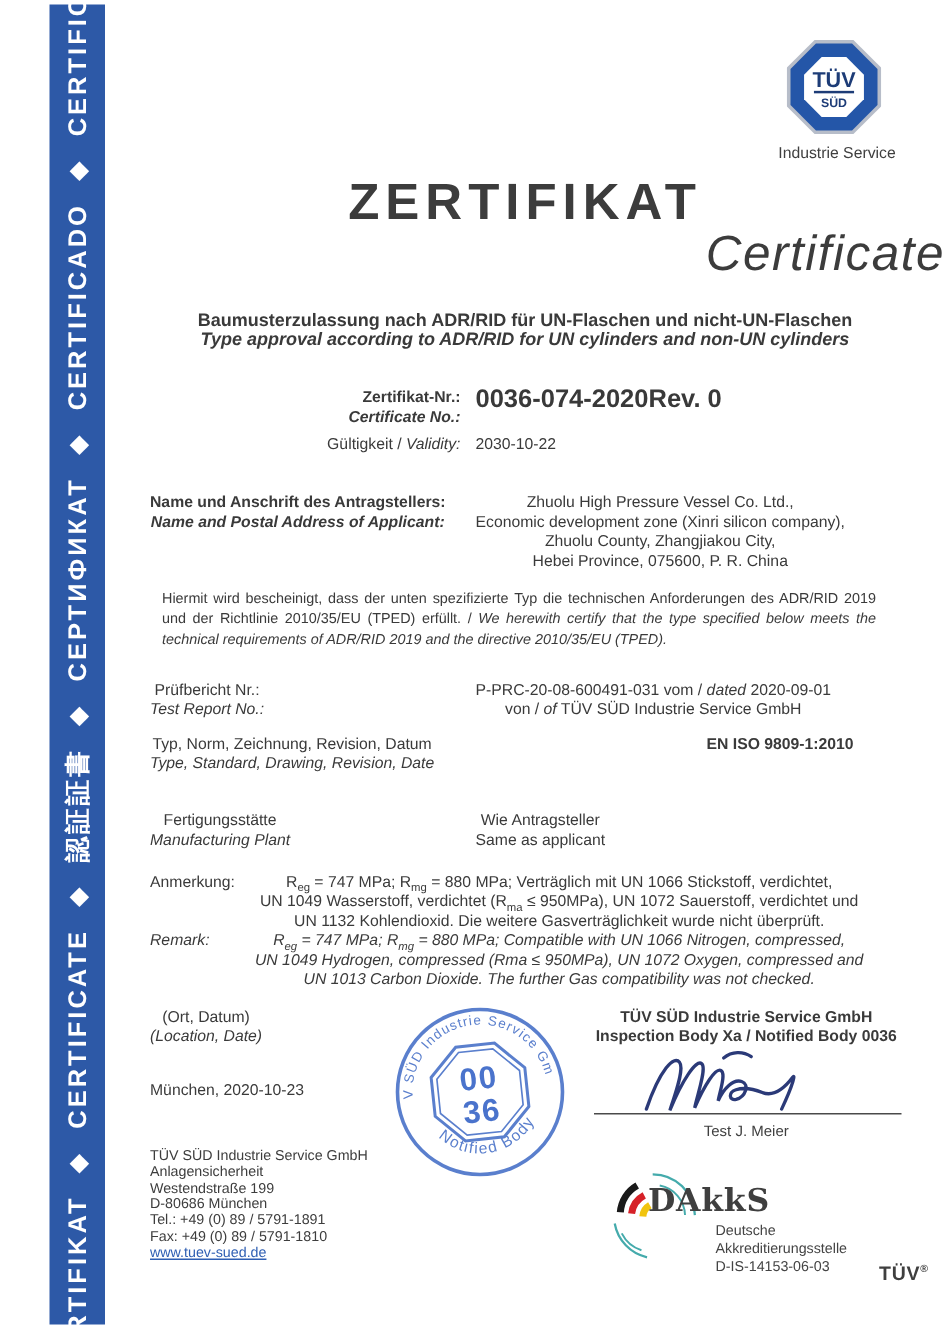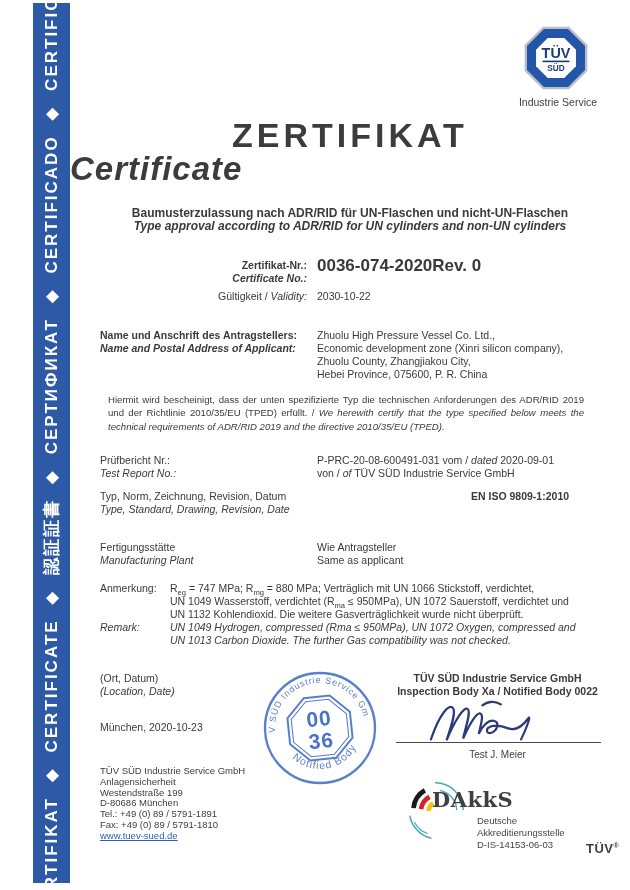--- a/index.html
+++ b/index.html
@@ -16,25 +16,25 @@
              transform:rotate(-90deg) translateX(-880px);transform-origin:top left;
              display:flex;align-items:center;justify-content:center;
              color:#ffffff;font-weight:bold;font-size:17px;letter-spacing:2px;word-spacing:8px;white-space:nowrap;}
 
   
   .logo{left:520px;top:22px;width:72px;height:72px;}
   .logo-caption{left:498px;top:96px;width:120px;text-align:center;font-size:10.5px;color:#3f3f3f;}
 
   
   .title-de{left:70px;right:0;top:116px;text-align:center;font-size:34px;font-weight:bold;letter-spacing:4px;color:#3c3c3c;}
-  .title-en{left:70px;right:0;top:150px;text-align:left;font-size:33px;font-weight:bold;font-style:italic;letter-spacing:1px;color:#3c3c3c;}
+  .title-en{left:70px;right:0;top:150px;text-align:right;font-size:33px;font-weight:normal;font-style:italic;letter-spacing:1px;color:#3c3c3c;}
   .subtitle{left:70px;right:0;top:207px;text-align:center;font-size:12px;font-weight:bold;line-height:13px;}
 
   
-  .body-txt{font-size:10.5px;line-height:13px;}
+  .body-txt{font-size:10.5px;line-height:13px;text-align:center;}
   .certno-label{left:95px;top:259px;width:212px;text-align:right;font-weight:bold;}
   .certno-value{left:317px;top:256px;font-size:17px;font-weight:bold;color:#393939;}
   .certno-value .rev{}
   .validity-label{left:95px;top:290px;width:212px;text-align:right;}
   .validity-value{left:317px;top:290px;}
   .applicant-label{left:100px;top:329px;font-weight:bold;}
   .applicant-value{left:317px;top:329px;}
   .statement{left:96px;top:393px;width:476px;font-size:9.6px;line-height:13.4px;text-align:justify;margin-left:12px;}
   .testreport-label{left:100px;top:454px;}
   .testreport-value{left:317px;top:454px;}
@@ -140,20 +140,21 @@
     <div class="nowrap">Same as applicant</div>
   </div>
 
   <div class="abs body-txt remark-label-de nowrap">Anmerkung:</div>
   <div class="abs body-txt remark-label-en nowrap">Remark:</div>
   <div class="abs body-txt remark-value">
     <div class="nowrap">R<sub>eg</sub> = 747 MPa; R<sub>mg</sub> = 880 MPa; Verträglich mit UN 1066 Stickstoff, verdichtet,</div>
     <div class="nowrap">UN 1049 Wasserstoff, verdichtet (R<sub>ma</sub> ≤ 950MPa), UN 1072 Sauerstoff, verdichtet und</div>
     <div class="nowrap">UN 1132 Kohlendioxid. Die weitere Gasverträglichkeit wurde nicht überprüft.</div>
     <div class="i">
+      <div class="nowrap">R<sub>eg</sub> = 747 MPa; R<sub>mg</sub> = 880 MPa; Compatible with UN 1066 Nitrogen, compressed,</div>
       <div class="nowrap">UN 1049 Hydrogen, compressed (Rma ≤ 950MPa), UN 1072 Oxygen, compressed and</div>
       <div class="nowrap">UN 1013 Carbon Dioxide. The further Gas compatibility was not checked.</div>
     </div>
   </div>
 
   <div class="abs body-txt place-label">
     <div class="nowrap">(Ort, Datum)</div>
     <div class="nowrap i">(Location, Date)</div>
   </div>
   <div class="abs body-txt place-value nowrap">München, 2020-10-23</div>
@@ -173,21 +174,21 @@
     <g transform="rotate(-6 62 62)">
       <polygon points="93.4,49 75,30.6 49,30.6 30.6,49 30.6,75 49,93.4 75,93.4 93.4,75" fill="none" stroke="#5a7fcd" stroke-width="2"></polygon>
       <polygon points="89.7,50.5 73.5,34.3 50.5,34.3 34.3,50.5 34.3,73.5 50.5,89.7 73.5,89.7 89.7,73.5" fill="none" stroke="#5a7fcd" stroke-width="1.1"></polygon>
       <text x="62" y="60" text-anchor="middle" font-family="Liberation Sans, sans-serif" font-weight="bold" font-size="21" letter-spacing="1" fill="#4a73cc">00</text>
       <text x="62" y="82" text-anchor="middle" font-family="Liberation Sans, sans-serif" font-weight="bold" font-size="21" letter-spacing="1" fill="#4a73cc">36</text>
     </g>
   </svg>
 
   <div class="abs body-txt inspection">
     <div class="nowrap">TÜV SÜD Industrie Service GmbH</div>
-    <div class="nowrap">Inspection Body Xa / Notified Body 0022</div>
+    <div class="nowrap">Inspection Body Xa / Notified Body 0036</div>
   </div>
   <svg class="abs signature" viewBox="0 0 160 50" width="150" height="46">
     <g fill="none" stroke="#2b3a78" stroke-width="2.4" stroke-linecap="round">
       <path d="M6,45 C16,16 26,6 30,11 C34,16 26,36 23,46 C32,24 42,9 46,12 C50,15 43,34 41,44 C48,28 56,15 60,17 C64,19 59,33 58,39 C62,30 69,23 75,25 C81,27 78,36 71,38 C66,39 65,33 71,31 C77,29 85,31 90,33 C98,36 106,30 112,22 C114,19 113,26 104,45"></path>
       <path d="M62,8 C68,3 76,3 82,7"></path>
     </g>
   </svg>
   <div class="abs sig-line"></div>
   <div class="abs signer nowrap">Test J. Meier</div>
 

